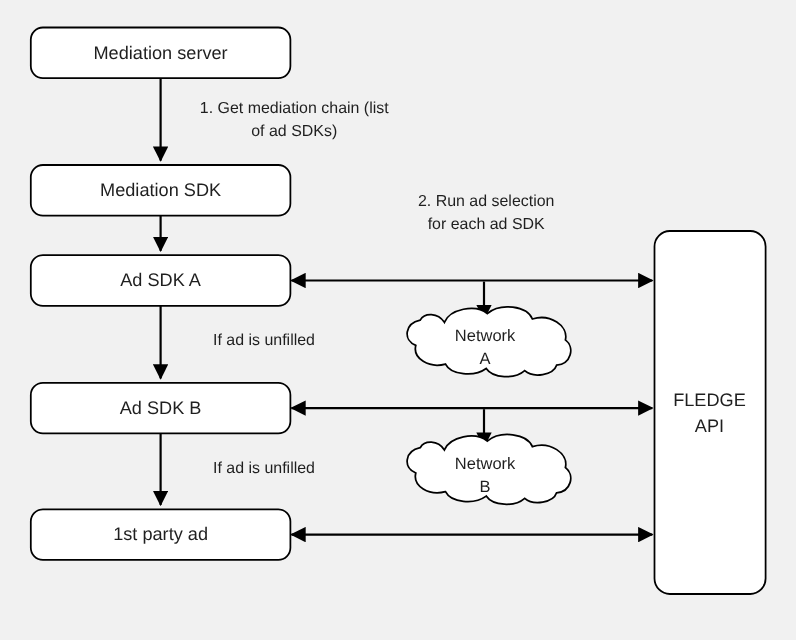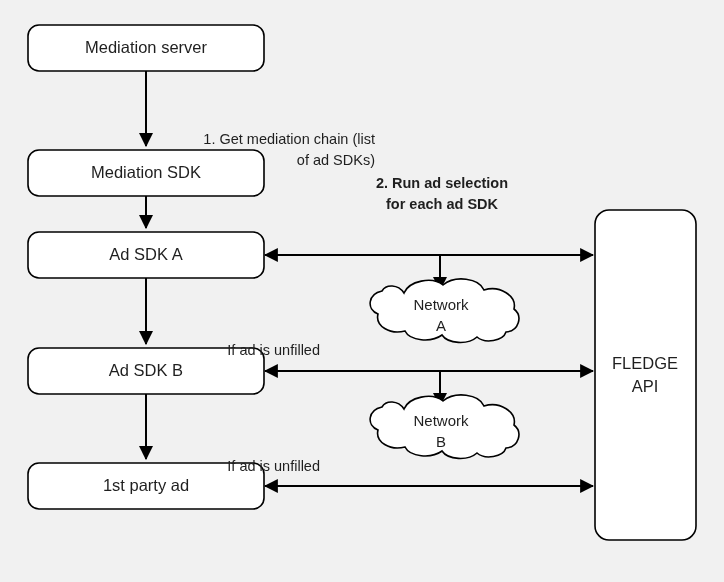--- a/index.html
+++ b/index.html
@@ -54,22 +54,22 @@
     text-anchor: middle;
   }
   .edge-label {
     position: absolute;
     font-family: "Liberation Sans", sans-serif;
     font-size: 14.5px;
     line-height: 21px;
     color: #1f1f1f;
     white-space: pre-line;
   }
-  .edge-label.center { text-align: center; font-weight: bold; }
-  .edge-label.left { text-align: right; margin-top: 40px; }
+  .edge-label.center { text-align: center; }
+  .edge-label.left { text-align: center; }
 </style>
 </head>
 <body>
 
 <div id="diagram-root">
 
   <svg id="diagram-svg" viewBox="0 0 724 582">
     <defs>
       <marker id="arrow-end" viewBox="0 0 10 10" refX="9.2" refY="5" markerWidth="7" markerHeight="7" orient="auto-start-reverse">
         <path d="M 0 0 L 10 5 L 0 10 z" fill="#000000"></path>

